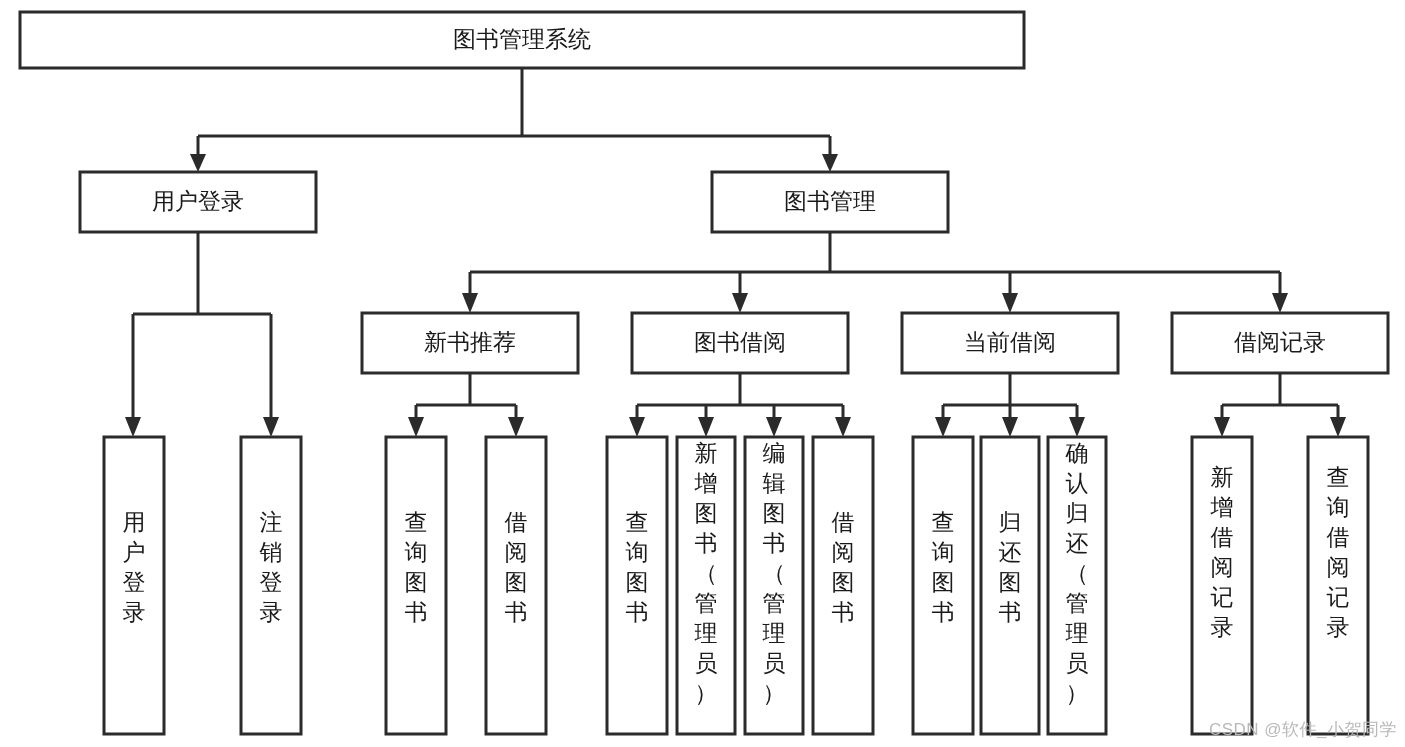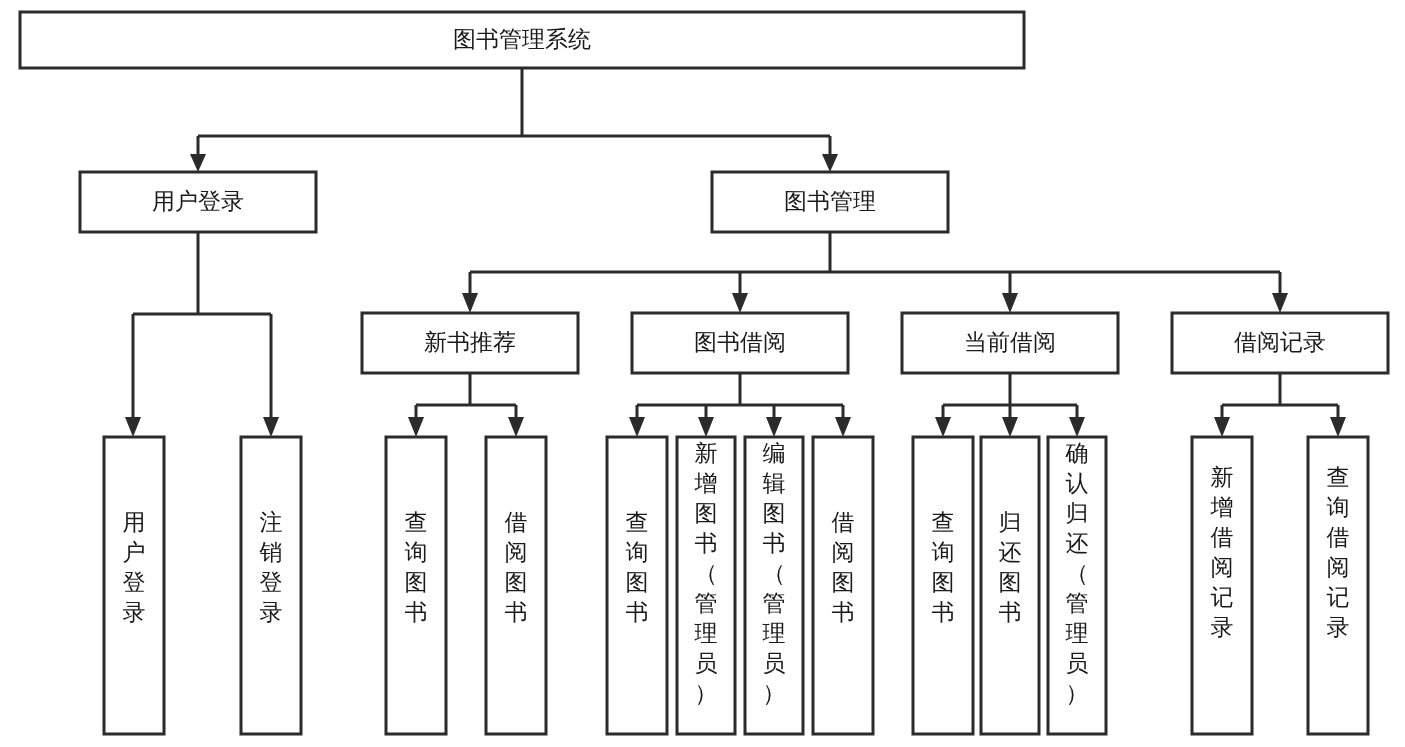--- a/index.html
+++ b/index.html
@@ -222,13 +222,14 @@
       <rect class="node-rect" x="1192" y="437" width="60" height="297"></rect>
       <text class="node-label-v" x="1222" y="485"><tspan x="1222" dy="0">新</tspan><tspan x="1222" dy="30">增</tspan><tspan x="1222" dy="30">借</tspan><tspan x="1222" dy="30">阅</tspan><tspan x="1222" dy="30">记</tspan><tspan x="1222" dy="30">录</tspan></text>
     </g>
     <g>
       <rect class="node-rect" x="1308" y="437" width="60" height="297"></rect>
       <text class="node-label-v" x="1338" y="485"><tspan x="1338" dy="0">查</tspan><tspan x="1338" dy="30">询</tspan><tspan x="1338" dy="30">借</tspan><tspan x="1338" dy="30">阅</tspan><tspan x="1338" dy="30">记</tspan><tspan x="1338" dy="30">录</tspan></text>
     </g>
 
   </svg>
 
+  <div class="watermark">CSDN @软件_小贺同学</div>
 </div>
 
 </body></html>

